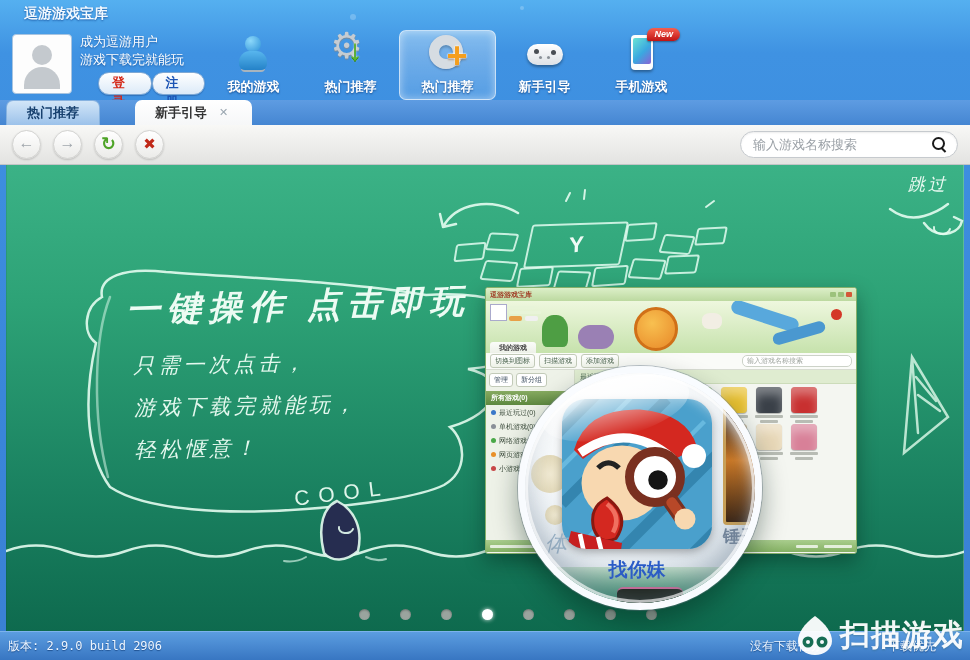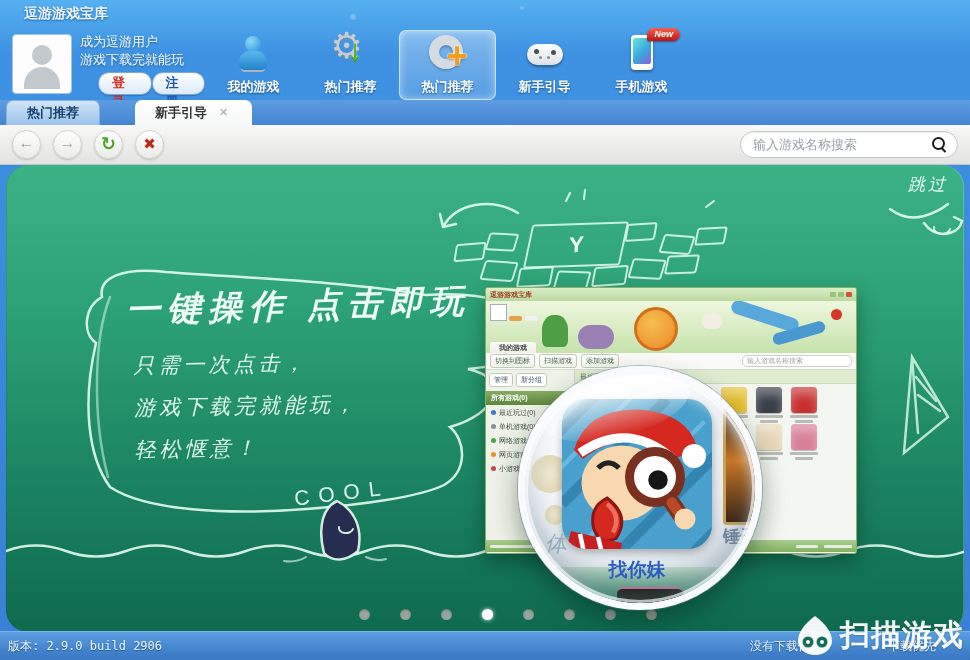--- a/index.html
+++ b/index.html
@@ -85,21 +85,21 @@
   .search{margin-left:auto;width:218px;height:27px;border-radius:14px;background:#fff;border:1px solid #c6cace;
     display:flex;align-items:center;padding:0 10px;box-sizing:border-box;box-shadow:inset 0 1px 2px rgba(0,0,0,.08);}
   .search input{flex:1;border:0;outline:0;background:transparent;font-size:13px;color:#444;font-family:inherit;}
   .search input::placeholder{color:#9aa0a6;}
   .mag-icon{width:15px;height:15px;position:relative;}
   .mag-icon::before{content:"";position:absolute;left:0;top:0;width:9px;height:9px;border:2px solid #1a1a1a;border-radius:50%;}
   .mag-icon::after{content:"";position:absolute;left:10px;top:10px;width:6px;height:2px;background:#1a1a1a;transform:rotate(45deg);transform-origin:0 0;}
   
   .board{position:absolute;top:165px;left:6px;right:6px;bottom:28px;overflow:hidden;
     background:linear-gradient(180deg,#3bb286 0%,#2da276 30%,#1a8160 70%,#0e6a4e 100%);
-    box-shadow:inset -1px 0 0 rgba(255,255,255,.2),inset 1px 0 0 rgba(0,40,80,.12);border-radius:22px;}
+    box-shadow:inset -1px 0 0 rgba(255,255,255,.2),inset 1px 0 0 rgba(0,40,80,.12);}
   .doodles{position:absolute;inset:0;z-index:3;pointer-events:none;}
   .skip{position:absolute;right:16px;top:8px;z-index:6;font-size:17px;color:#eafaf2;letter-spacing:3px;font-style:italic;cursor:default;}
   .key{position:absolute;z-index:4;border:2px solid rgba(226,252,240,.85);border-radius:3px;transform:skewX(-14deg);}
   .key-big{display:flex;align-items:center;justify-content:center;}
   .key-letter{font-size:22px;font-weight:bold;color:#effbf5;transform:skewX(6deg) rotate(-4deg);}
   .headline{position:absolute;left:120px;top:118px;z-index:6;font-size:34px;font-weight:bold;font-style:italic;
     color:#ecfbf3;letter-spacing:7px;transform:rotate(-1.5deg);white-space:nowrap;}
   .bodytext{position:absolute;left:128px;top:178px;z-index:6;font-size:21px;font-style:italic;color:#e4f8ee;
     line-height:42px;letter-spacing:4px;transform:rotate(-1deg);}
   .cool{position:absolute;left:288px;top:316px;z-index:6;font-size:21px;color:#dff5ea;letter-spacing:9px;transform:rotate(-7deg);}

